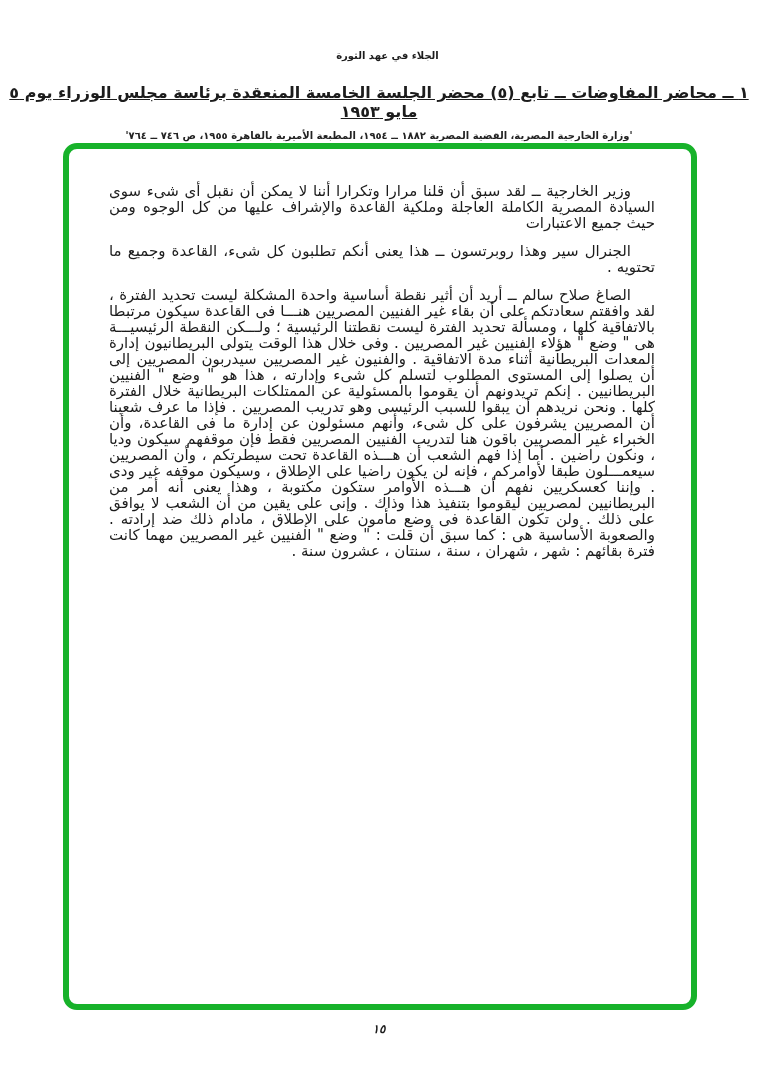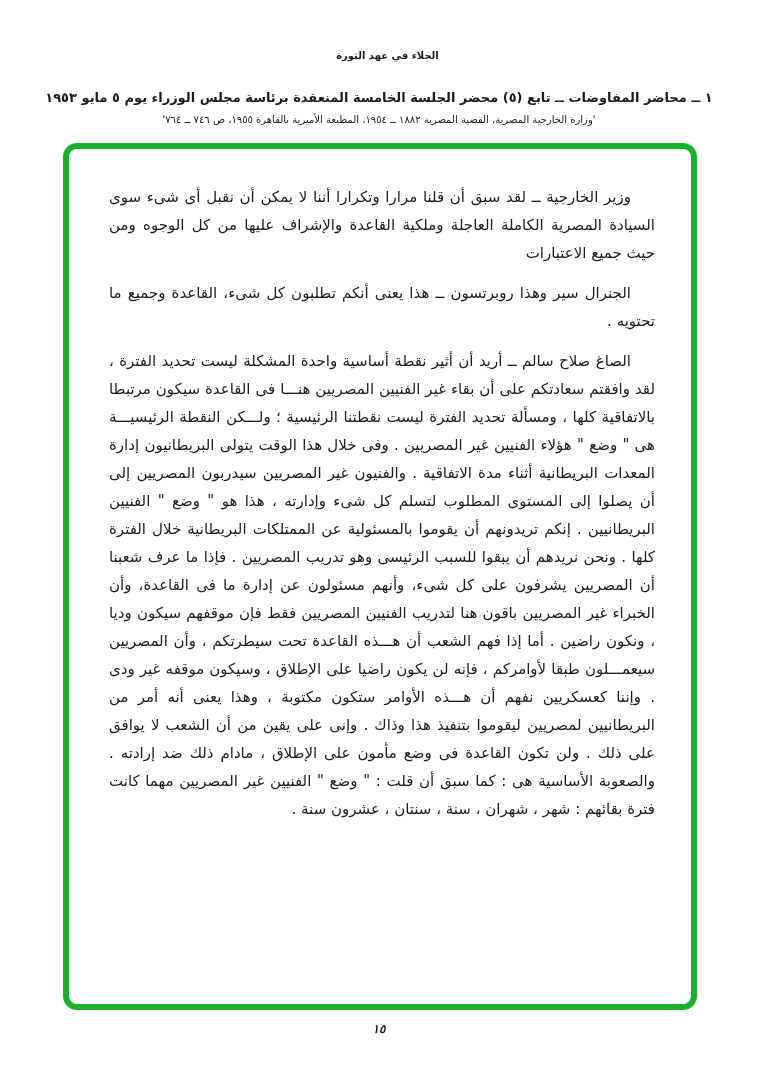--- a/index.html
+++ b/index.html
@@ -23,28 +23,29 @@
     direction: rtl;
     text-align: center;
   }
   .book-title {
     font-size: 10px;
     font-weight: bold;
     letter-spacing: 0.5px;
     padding-left: 17px;
   }
   .doc-subtitle {
-    margin-top: 29px;
-    font-size: 13px;
+    margin-top: 22px;
+    font-size: 16px;
     font-weight: bold;
+    text-decoration: underline;
   }
   .doc-source {
     margin-top: 9px;
     font-size: 10px;
-    font-weight: normal;
+    font-weight: bold;
     color: #222222;
   }
   .green-frame {
     position: absolute;
     left: 63px;
     top: 143px;
     width: 634px;
     height: 867px;
     box-sizing: border-box;
     border: 6px solid #17b22a;
@@ -53,21 +54,21 @@
     background: #ffffff;
   }
   .frame-content {
     box-sizing: border-box;
     width: 100%;
     height: 100%;
     padding: 34px 36px 20px 40px;
     direction: rtl;
     text-align: justify;
     font-size: 15px;
-    line-height: 28px;
+    line-height: 16px;
   }
   .frame-content p {
     margin: 0 0 12px 0;
     text-indent: 24px;
   }
   .speaker {
     font-weight: normal;
   }
   .page-footer {
     position: absolute;

